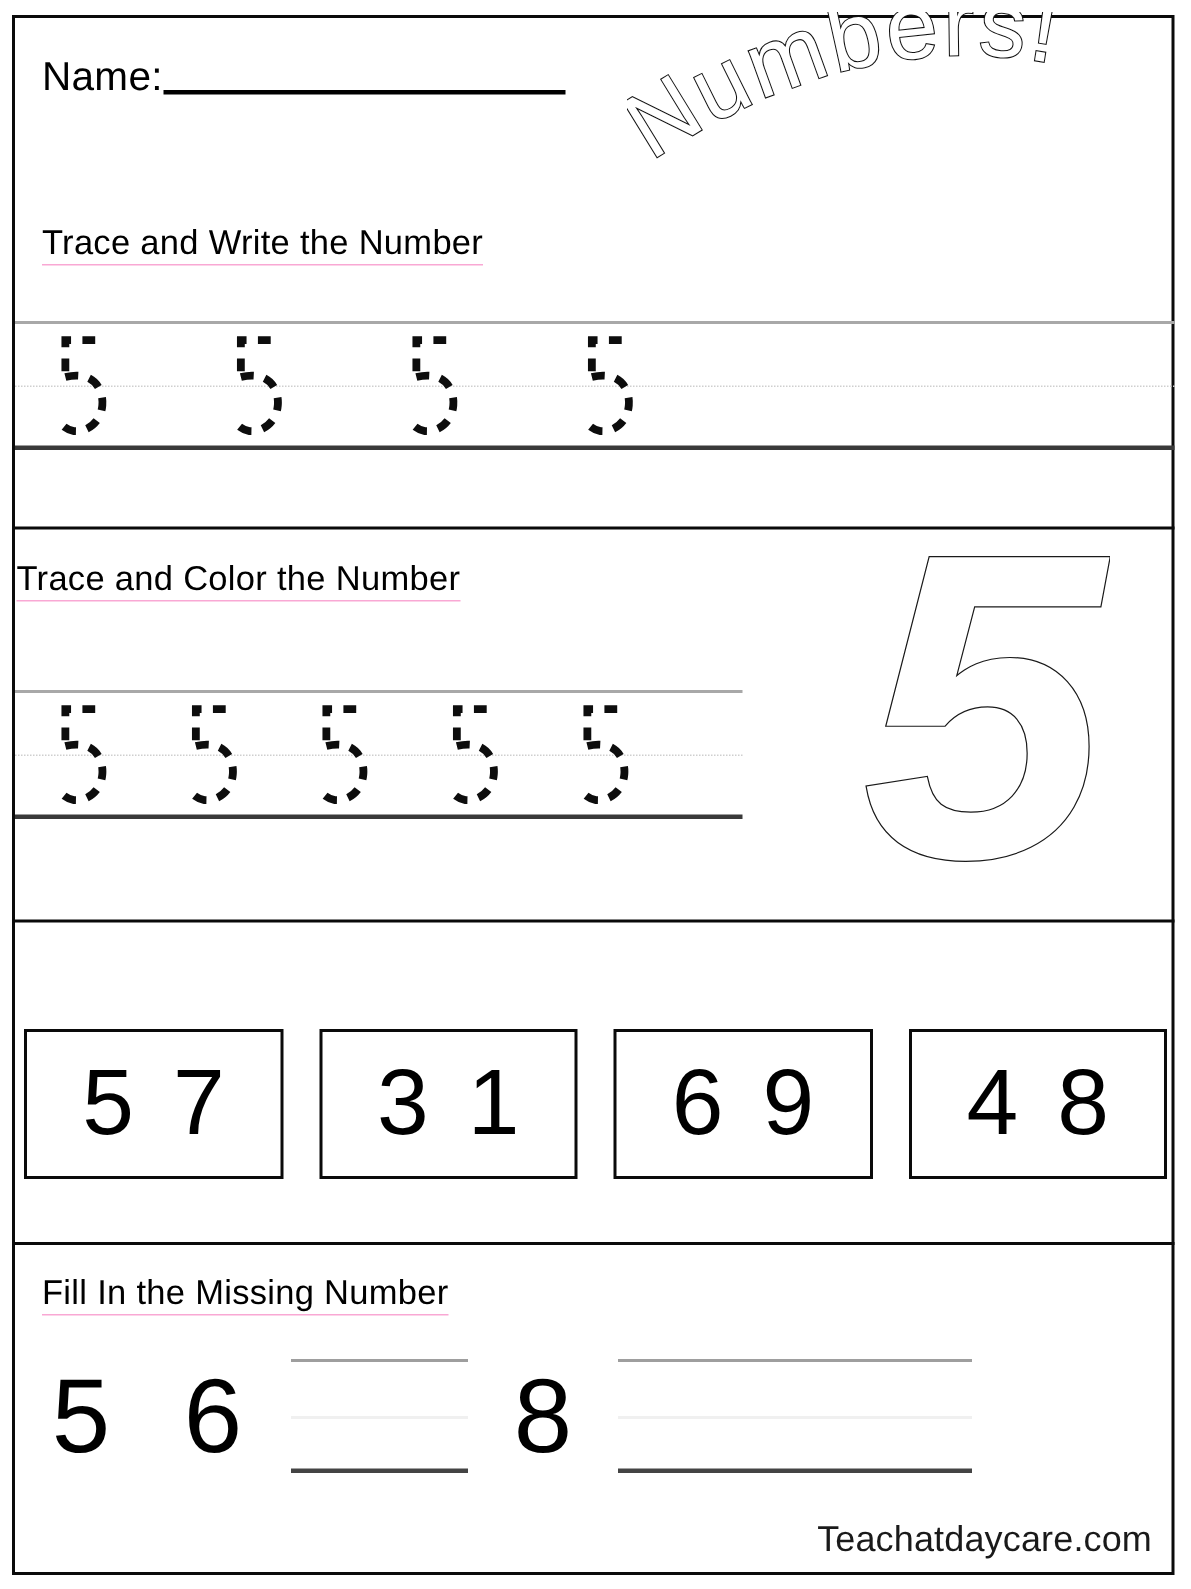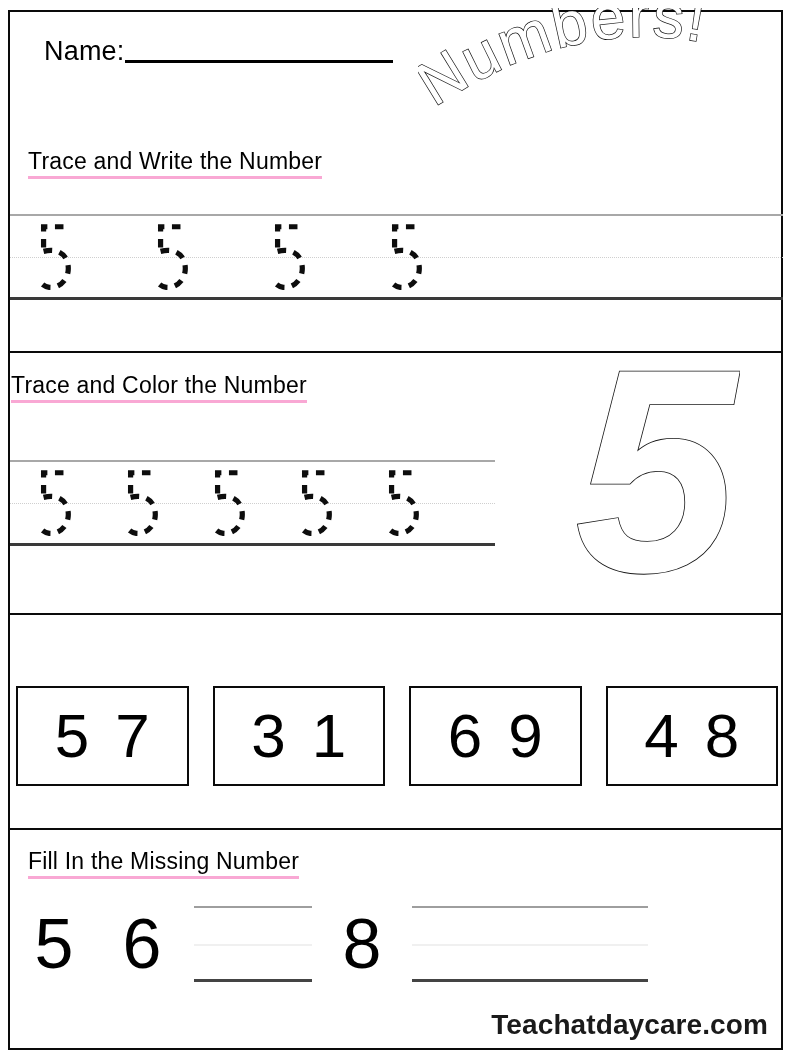--- a/index.html
+++ b/index.html
@@ -41,21 +41,21 @@
     height: 0;
     border-top: 2px solid #0a0a0a;
   }
   .divider.d1 { top: 351px; }
   .divider.d2 { top: 613px; }
   .divider.d3 { top: 828px; }
 
   
   .name-row {
     position: absolute;
-    left: 44px;
+    left: 28px;
     top: 38px;
     display: flex;
     align-items: flex-end;
   }
   .name-label {
     font-size: 27px;
     font-weight: 400;
     letter-spacing: 0.2px;
     line-height: 1;
     white-space: nowrap;
@@ -86,21 +86,21 @@
     paint-order: stroke fill;
     letter-spacing: 2px;
   }
 
   
   .sec-heading {
     position: absolute;
     font-size: 23px;
     font-weight: 400;
     letter-spacing: 0.2px;
-    border-bottom: 3px solid #f9a8d4;
+    border-bottom: 1px solid #f9a8d4;
     padding-bottom: 2px;
     white-space: nowrap;
     line-height: 1.15;
   }
   .sec-heading.h1 { left: 28px; top: 148px; }
   .sec-heading.h2 { left: 11px; top: 372px; }
   .sec-heading.h3 { left: 28px; top: 632px; }
   .sec-heading.h4 { left: 28px; top: 848px; }
 
   
@@ -242,22 +242,22 @@
   }
   .seq-blank .bt { top: 0;   border-top: 2px solid #9e9e9e; }
   .seq-blank .bm { top: 50%; border-top: 2px solid #f0f0f0; }
   .seq-blank .bb { bottom: 0;border-top: 3px solid #444444; }
 
   
   .footer {
     position: absolute;
     right: 26px;
     bottom: 18px;
-    font-size: 28px;
-    font-weight: 700;
+    font-size: 24px;
+    font-weight: 400;
     letter-spacing: 0.1px;
     color: #1a1a1a;
   }
 </style>
 </head>
 <body>
 
 <div class="page">
 
   <div class="sheet-border"></div>

